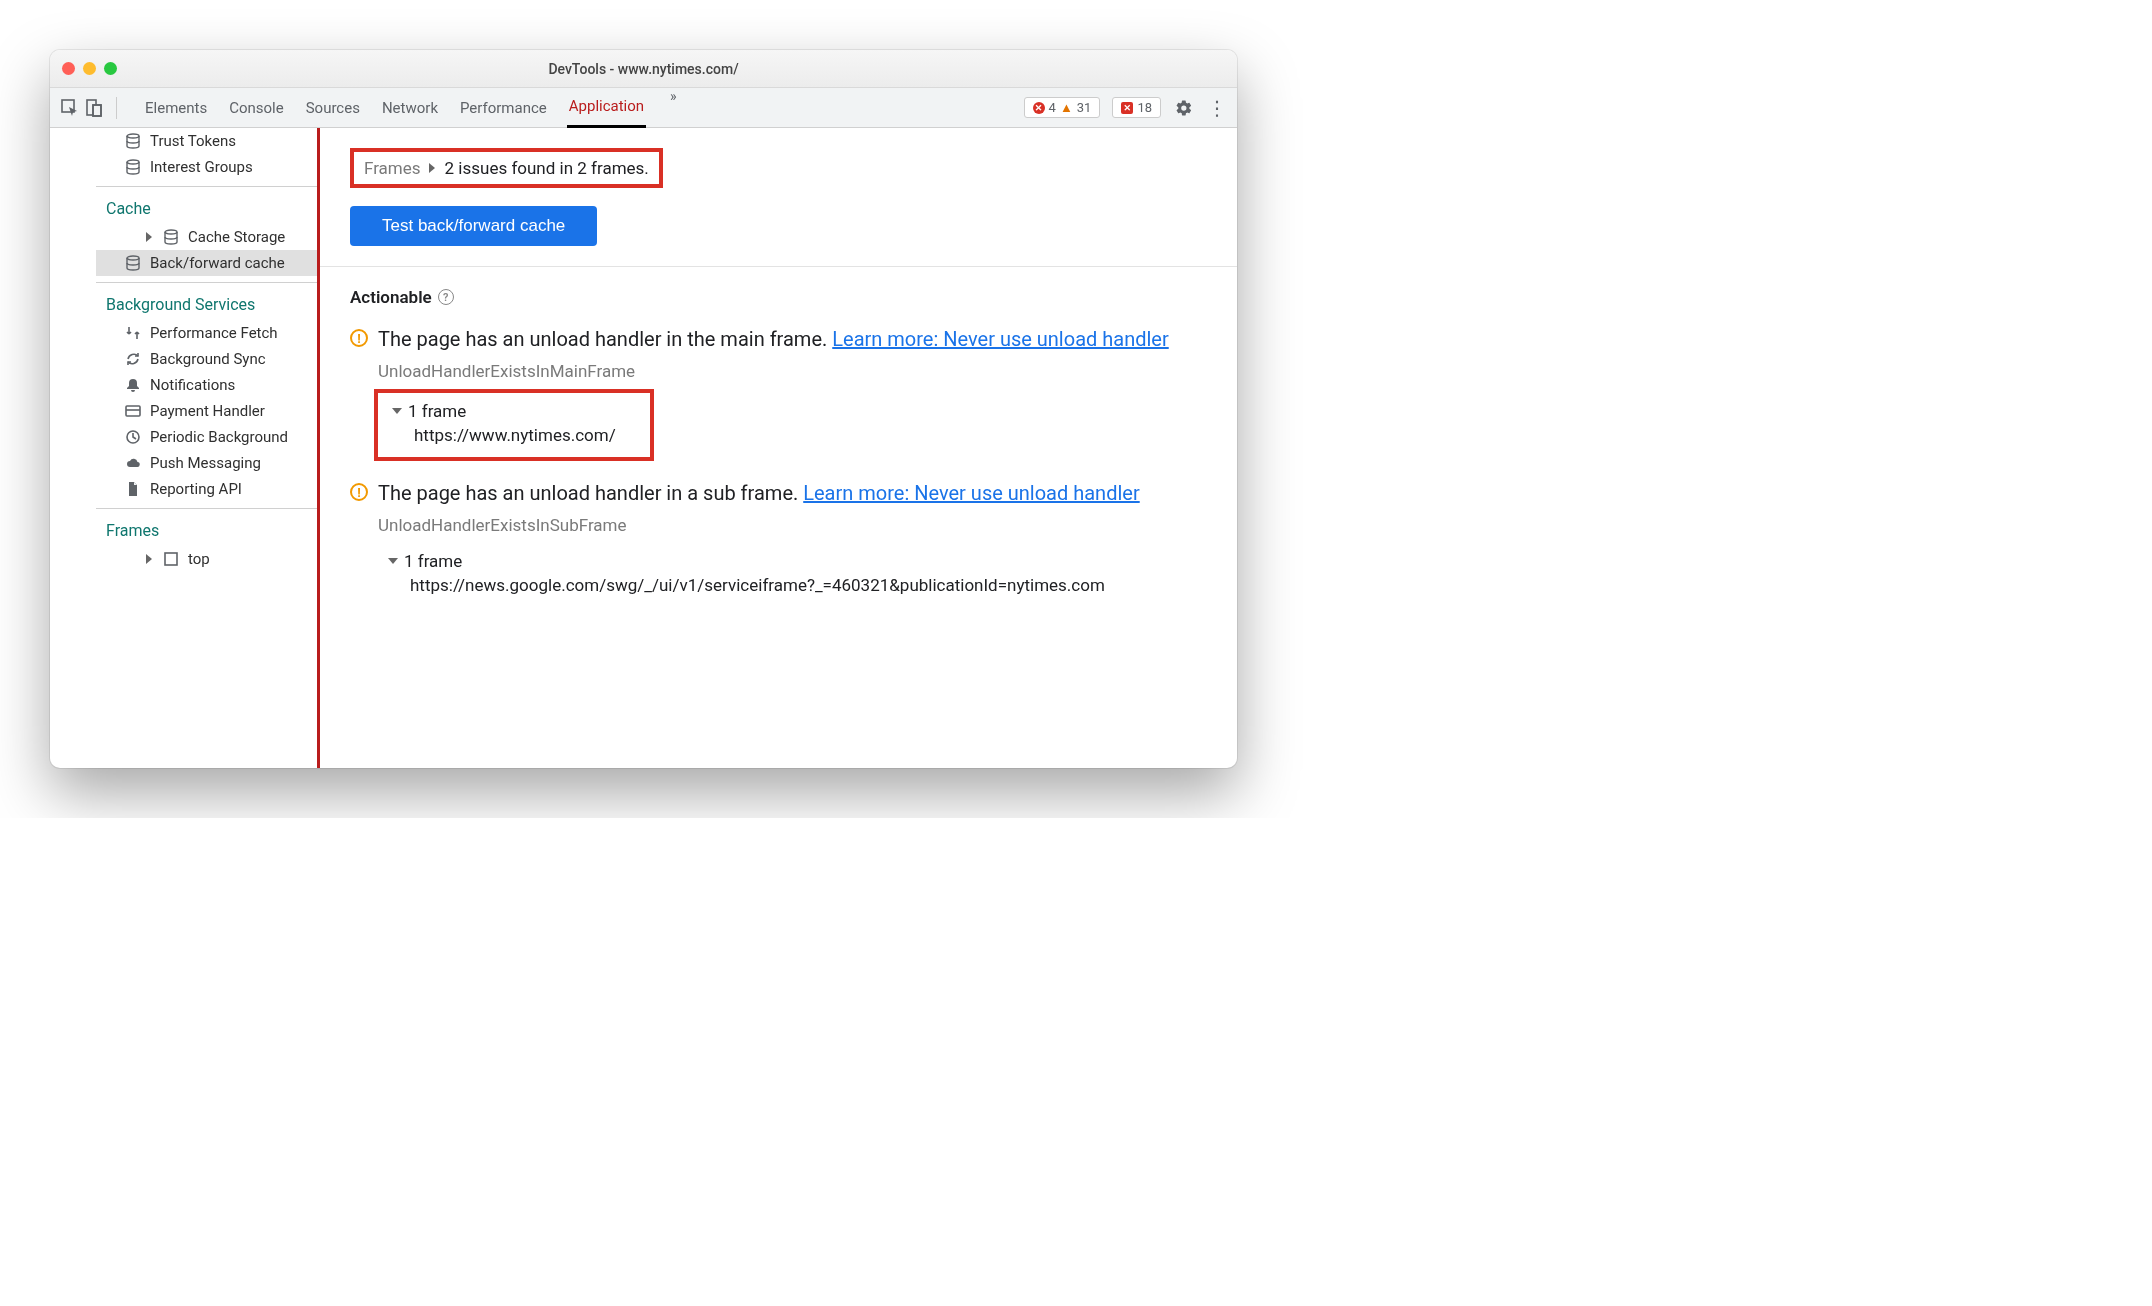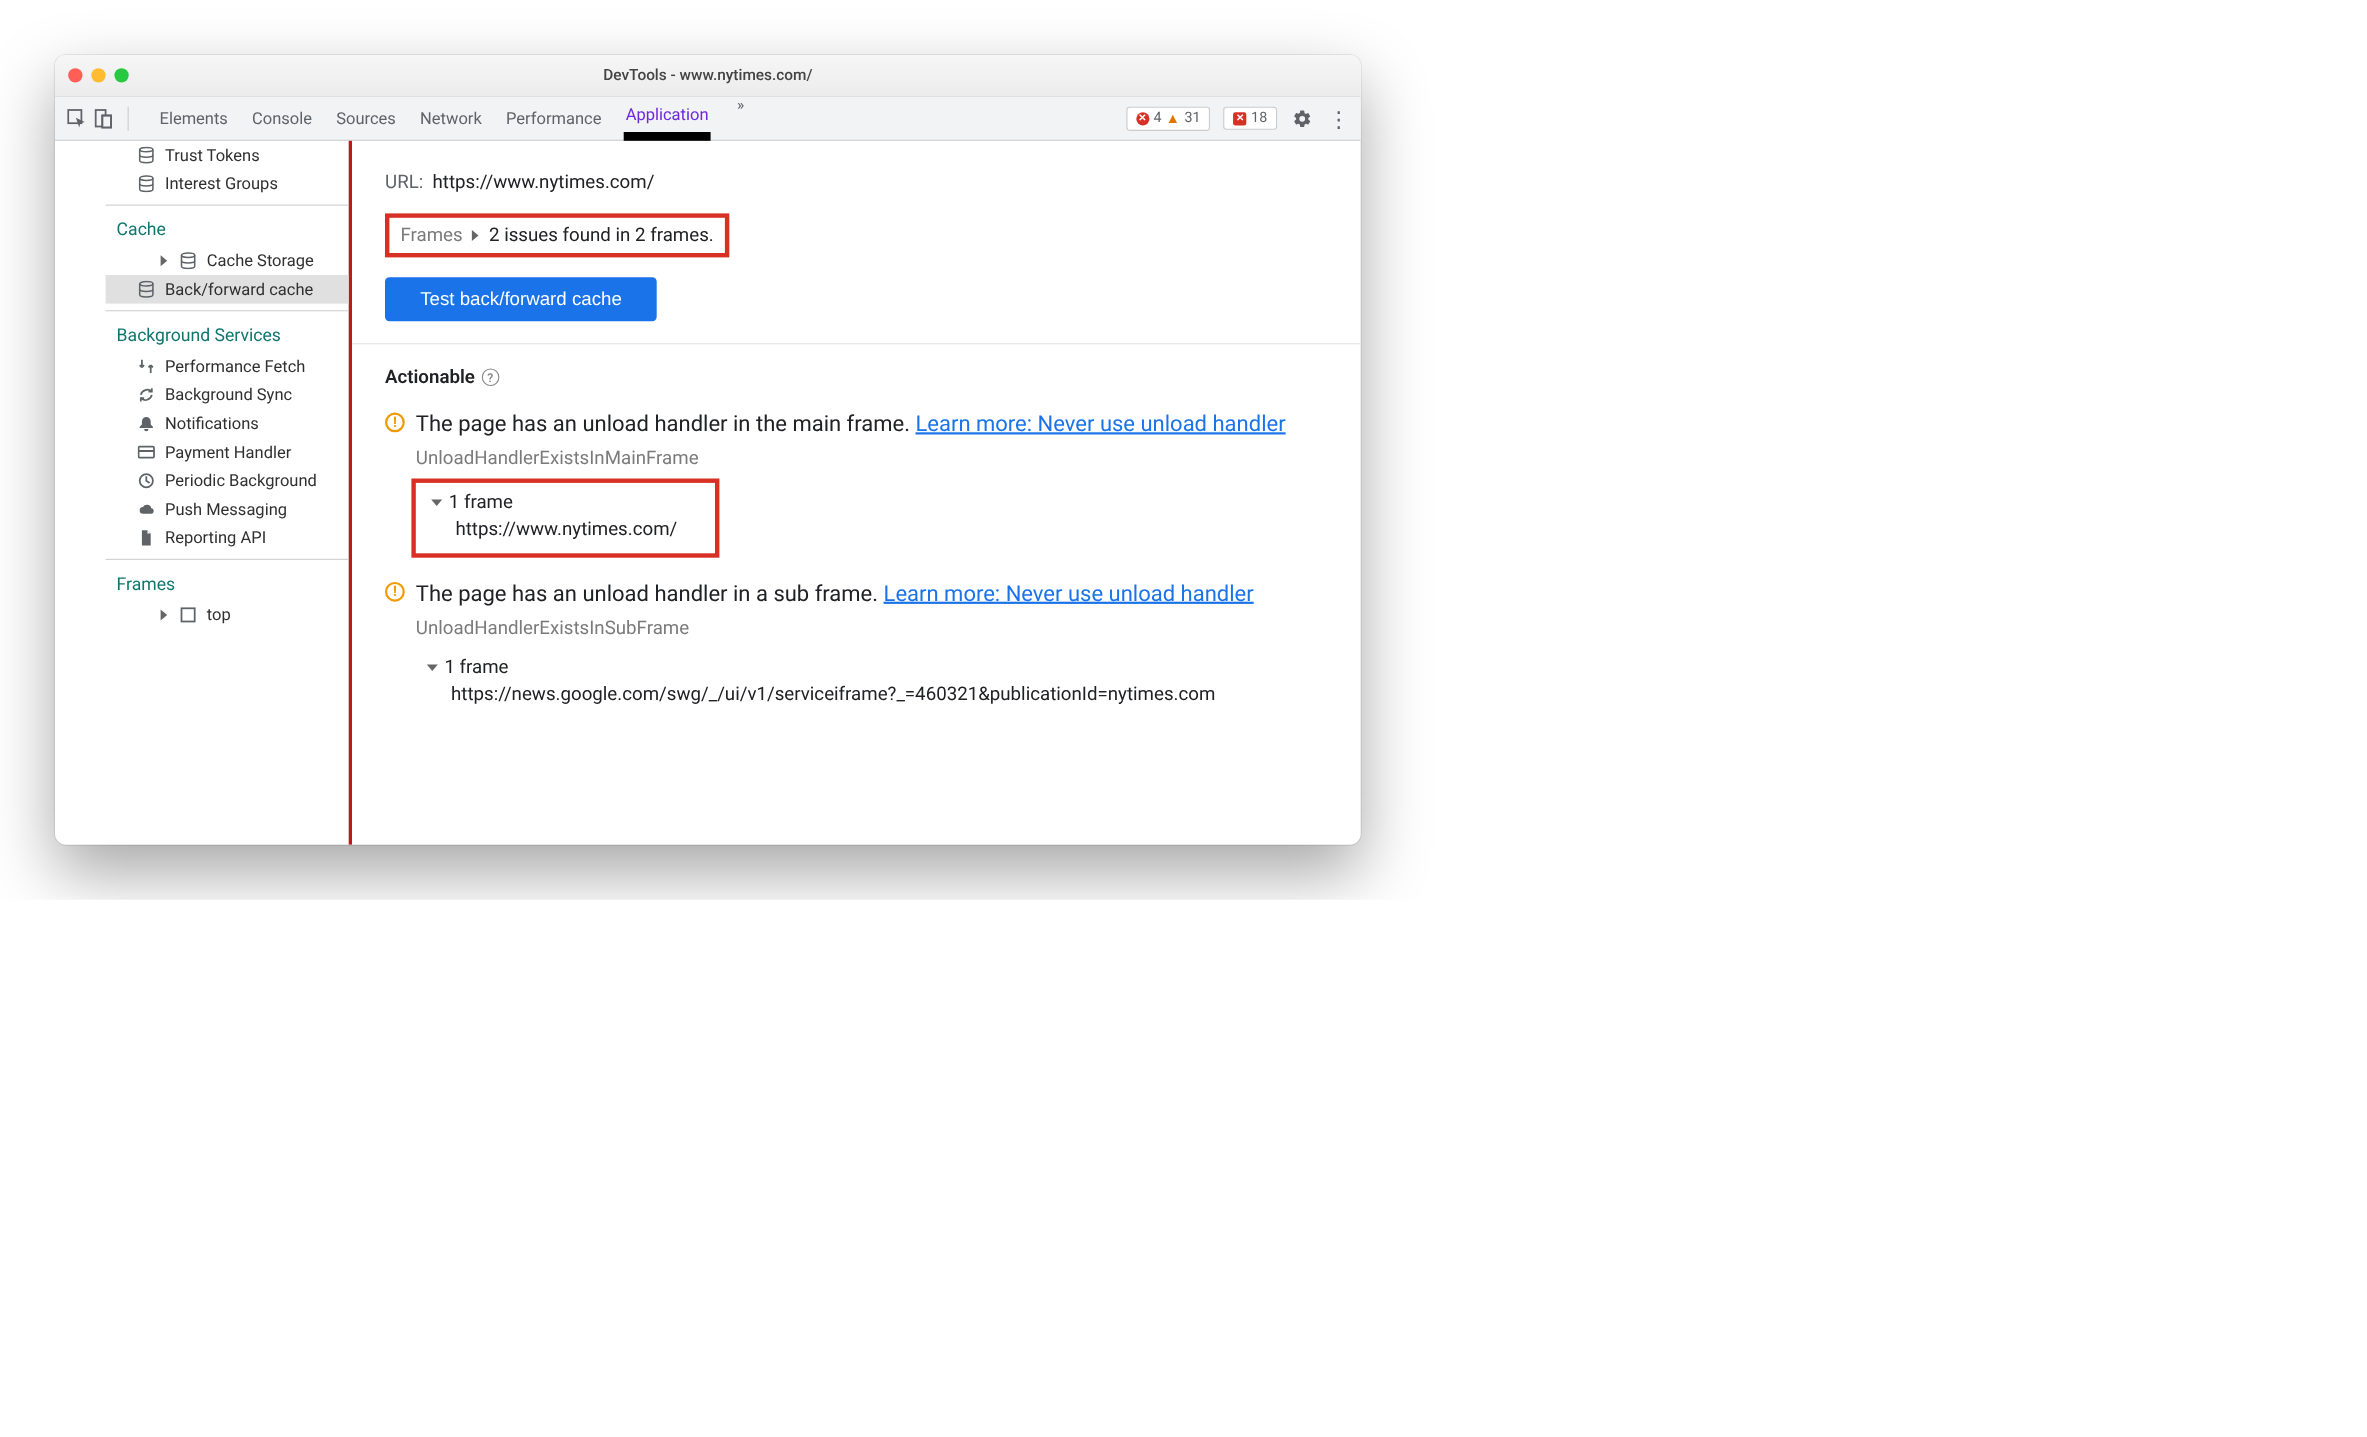--- a/index.html
+++ b/index.html
@@ -31,21 +31,21 @@
   position:absolute; left:0; right:0; text-align:center;
   font-size:14px; color:#444; font-weight:500;
 }
 .toolbar{
   height:40px; background:#f1f3f4; border-bottom:1px solid #d0d0d0;
   display:flex; align-items:center; padding:0 10px; gap:4px;
 }
 .tb-icon{width:20px;height:20px;display:flex;align-items:center;justify-content:center;color:#5f6368;}
 .tabs{display:flex; gap:18px; margin-left:14px; font-size:15px; color:#5f6368; flex:1;}
 .tab{padding:0 2px; height:40px; display:flex; align-items:center; cursor:pointer;}
-.tab.active{color:#6d28d9; border-bottom:8px solid #000000;}
+.tab.active{color:#b91c1c; border-bottom:3px solid #000000;}
 .chev{color:#5f6368; font-size:14px; margin-left:6px;}
 .pill{
   background:#fff; border:1px solid #ccc; border-radius:3px;
   padding:2px 8px; font-size:13px; display:flex; align-items:center; gap:4px;
   color:#5f6368;
 }
 .pill .err{width:12px;height:12px;border-radius:50%;background:#d93025;color:#fff;font-size:9px;display:inline-flex;align-items:center;justify-content:center;font-weight:bold;}
 .pill .warn{color:#e37400;font-weight:bold;}
 .pill2 .err{background:#d93025;}
 .right-icons{display:flex;gap:14px;align-items:center;color:#5f6368;margin-left:10px;}
@@ -277,24 +277,20 @@
               <svg width="16" height="16" viewBox="0 0 16 16" fill="none" stroke="#5f6368" stroke-width="1.6">
                 <rect x="2" y="2" width="12" height="12"></rect>
               </svg>
             </span>
           <span>top</span>
         </div>
       </div>
     </div>
 
     <div class="main">
-      <div class="row-url">
-        <b>URL:</b>&nbsp;
-        <span class="val">https://www.nytimes.com/</span>
-      </div>
 
       <div class="frames-row">
         <span class="lbl">Frames</span>
         <span class="tri"></span>
         <span style="color:#202124;">2 issues found in 2 frames.</span>
       </div>
       <br>
       <button class="btn-blue">Test back/forward cache</button>
 
       <hr class="sep">

